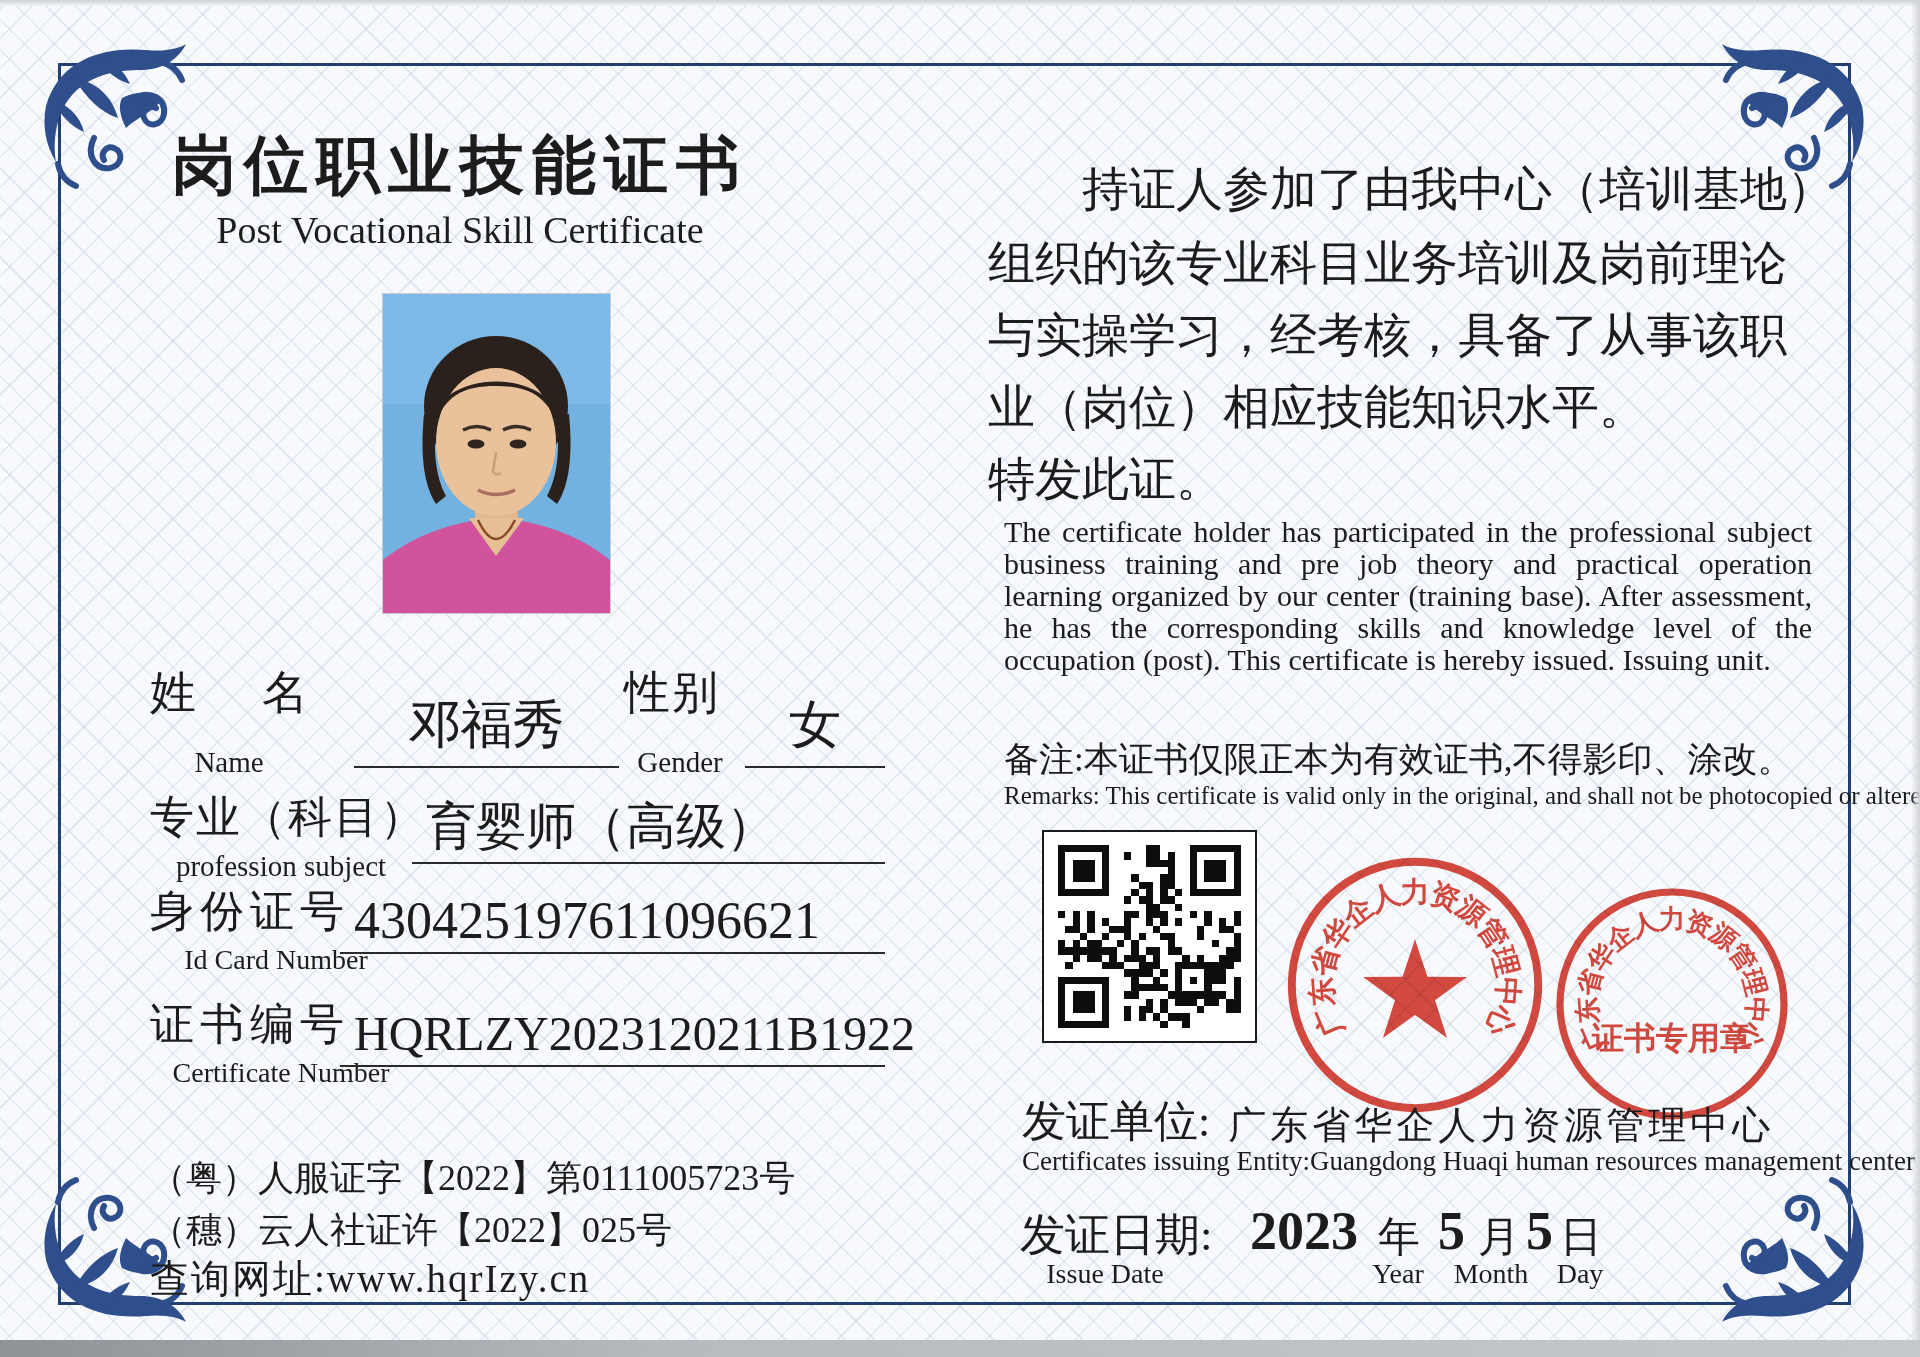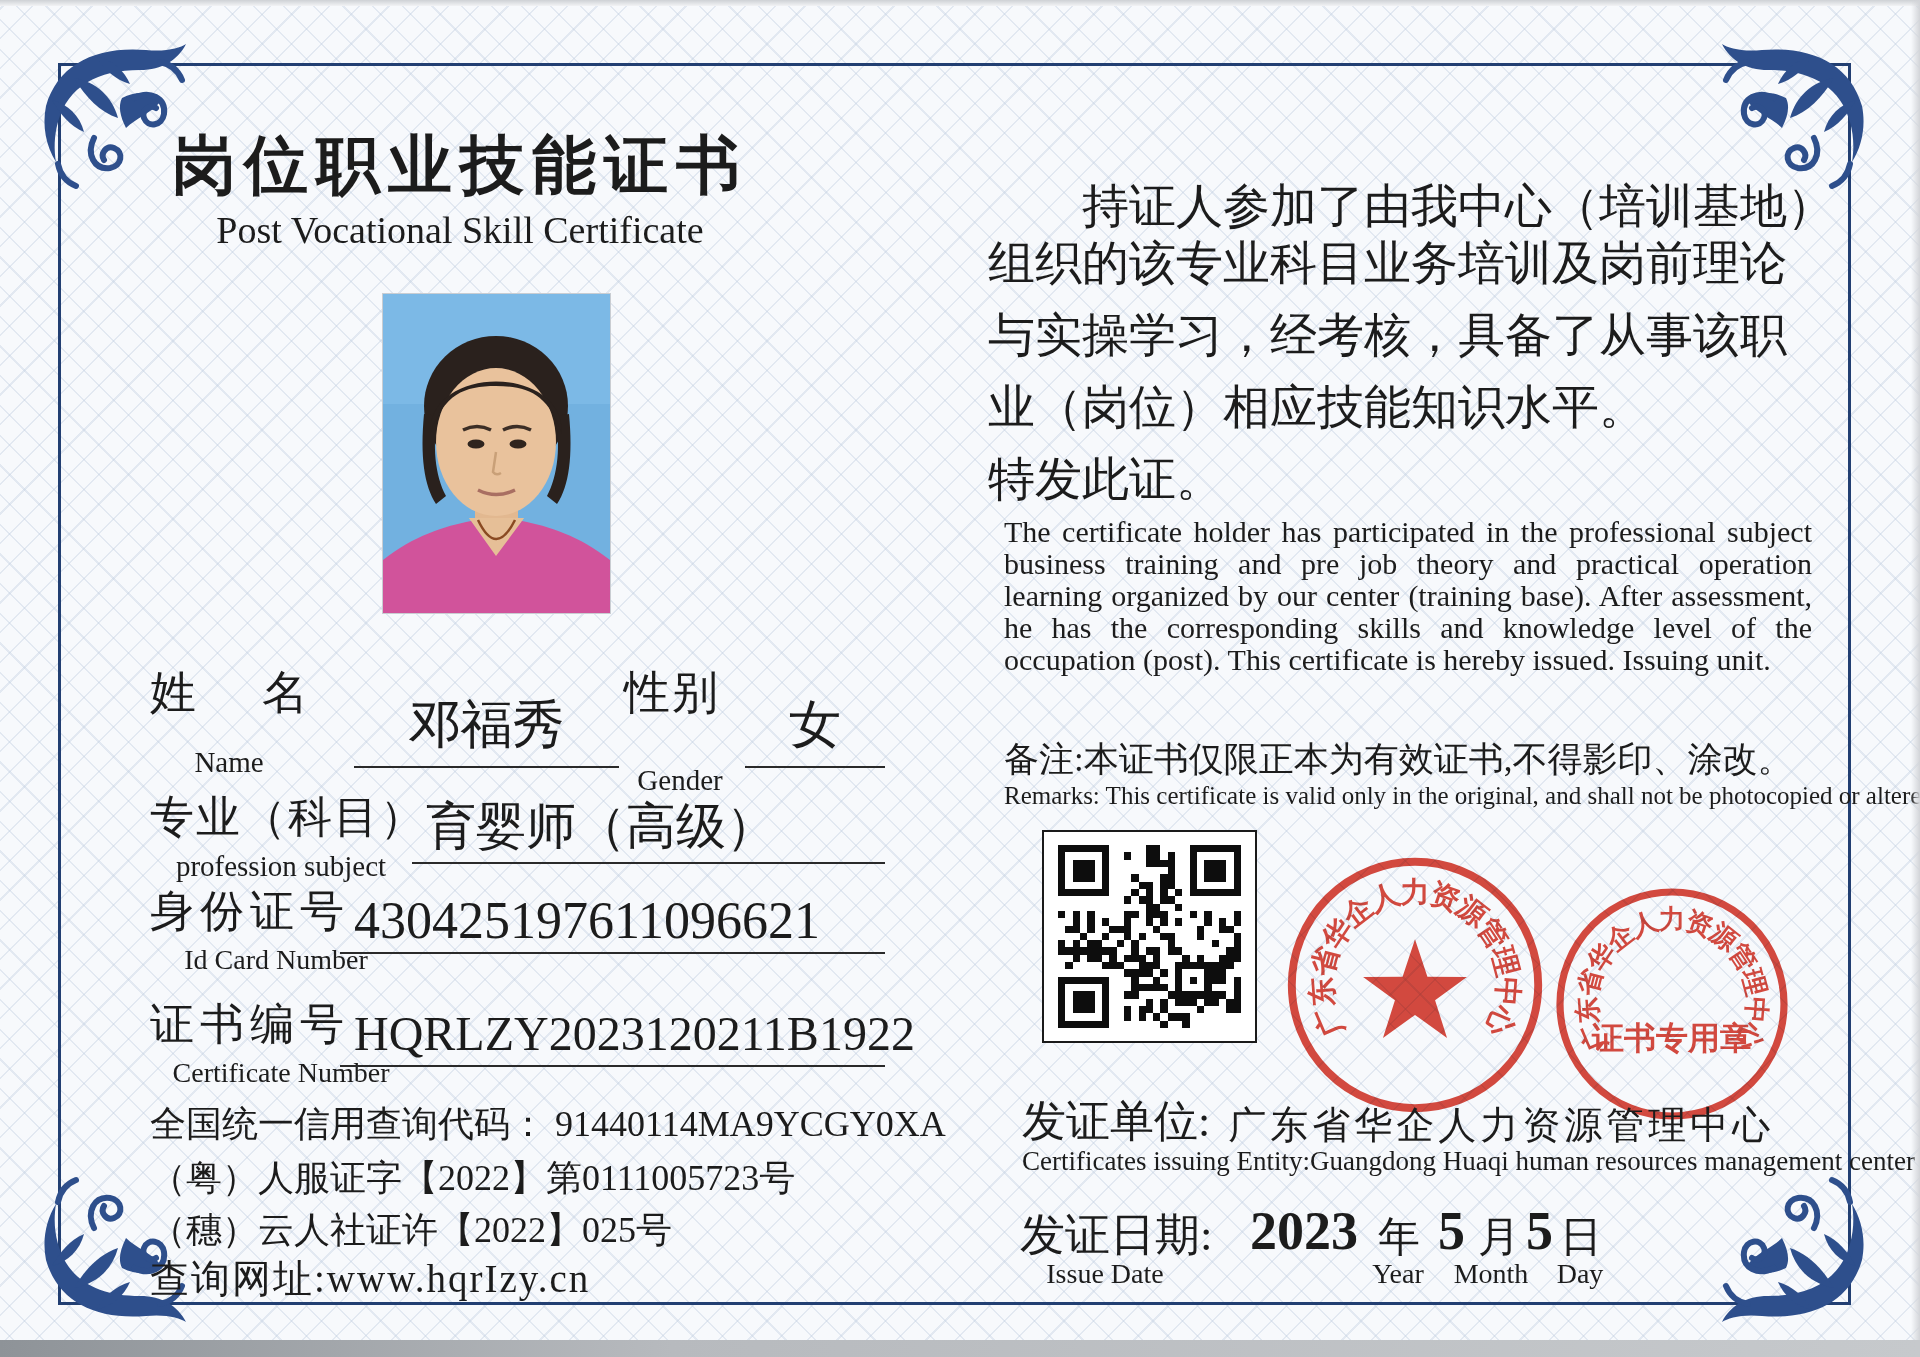--- a/index.html
+++ b/index.html
@@ -33,41 +33,41 @@
   .lbl-en  { font-size:29px; text-align:center; white-space:nowrap; }
   .justify2 { width:158px; text-align:justify; text-align-last:justify; }
   .val-box { display:flex; align-items:flex-end; border-bottom:2px solid #2a2a2a; }
   .val-c   { justify-content:center; }
   .val-l   { justify-content:flex-start; padding-left:14px; }
 
   .name-lbl-cn   { left:150px; top:662px; }
   .name-lbl-en   { left:150px; top:746px; width:158px; }
   .name-val      { left:354px; top:660px; width:265px; height:108px; font-size:52px; padding-bottom:6px; }
   .gender-lbl-cn { left:624px; top:662px; letter-spacing:2px; }
-  .gender-lbl-en { left:618px; top:746px; width:124px;margin-top:18px; }
+  .gender-lbl-en { left:618px; top:746px; width:124px; }
   .gender-val    { left:745px; top:660px; width:140px; height:108px; font-size:52px; padding-bottom:6px; }
 
   .prof-lbl-cn { left:150px; top:788px; font-size:44px; letter-spacing:2px; }
   .prof-lbl-en { left:150px; top:850px; width:262px; }
   .prof-val    { left:412px; top:780px; width:473px; height:84px; font-size:50px; padding-bottom:2px; }
 
   .id-lbl-cn { left:150px; top:882px; font-size:44px; letter-spacing:6px; }
   .id-lbl-en { left:150px; top:944px; width:252px; font-size:28px; }
   .id-val    { left:340px; top:878px; width:545px; height:76px; font-size:52px; padding-bottom:2px; }
 
   .cert-lbl-cn { left:150px; top:995px; font-size:44px; letter-spacing:6px; }
   .cert-lbl-en { left:150px; top:1057px; width:262px; font-size:28px; }
   .cert-val    { left:340px; top:991px; width:545px; height:76px; font-size:48px; padding-bottom:4px; }
 
   .reg-line { left:150px; font-size:36px; white-space:nowrap; }
   .reg-1 { top:1100px; } .reg-2 { top:1154px; } .reg-3 { top:1206px; }
   .reg-4 { top:1252px; font-size:39px; letter-spacing:2px; }
 
   .stmt-line { left:988px; width:830px; font-size:47px; white-space:nowrap; }
-  .stmt-0 { top:175px; padding-left:94px;text-align:center; }
+  .stmt-0 { top:158px; padding-left:94px;text-align:center; }
   .stmt-1 { top:232px; } .stmt-2 { top:304px; } .stmt-3 { top:376px; } .stmt-4 { top:448px; }
 
   .stmt-en   { left:1004px; top:516px; width:808px; font-size:30px; line-height:32px; text-align:justify; }
   .remarks-cn{ left:1004px; top:736px; font-size:35px; white-space:nowrap; }
   .remarks-en{ left:1004px; top:782px; font-size:25px; white-space:nowrap; }
 
   .qr-box { left:1042px; top:830px; width:215px; height:213px; background:#fff;
             border:2px solid #1a1a1a; display:flex; align-items:center; justify-content:center; }
   .qr-box svg { width:183px; height:183px; }
 
@@ -169,21 +169,20 @@
   <div class="abs val-box val-l prof-val">育婴师（高级）</div>
 
   <div class="abs lbl-cn id-lbl-cn">身份证号</div>
   <div class="abs lbl-en id-lbl-en">Id Card Number</div>
   <div class="abs val-box val-l id-val">430425197611096621</div>
 
   <div class="abs lbl-cn cert-lbl-cn">证书编号</div>
   <div class="abs lbl-en cert-lbl-en">Certificate Number</div>
   <div class="abs val-box val-l cert-val">HQRLZY2023120211B1922</div>
 
-  <div class="abs reg-line reg-1">全国统一信用查询代码： 91440114MA9YCGY0XA</div>
   <div class="abs reg-line reg-2">（粤）人服证字【2022】第0111005723号</div>
   <div class="abs reg-line reg-3">（穗）云人社证许【2022】025号</div>
   <div class="abs reg-line reg-4">查询网址:www.hqrIzy.cn</div>
 
   <div class="abs stmt-line stmt-0">持证人参加了由我中心（培训基地）</div>
   <div class="abs stmt-line stmt-1">组织的该专业科目业务培训及岗前理论</div>
   <div class="abs stmt-line stmt-2">与实操学习，经考核，具备了从事该职</div>
   <div class="abs stmt-line stmt-3">业（岗位）相应技能知识水平。</div>
   <div class="abs stmt-line stmt-4">特发此证。</div>
 

